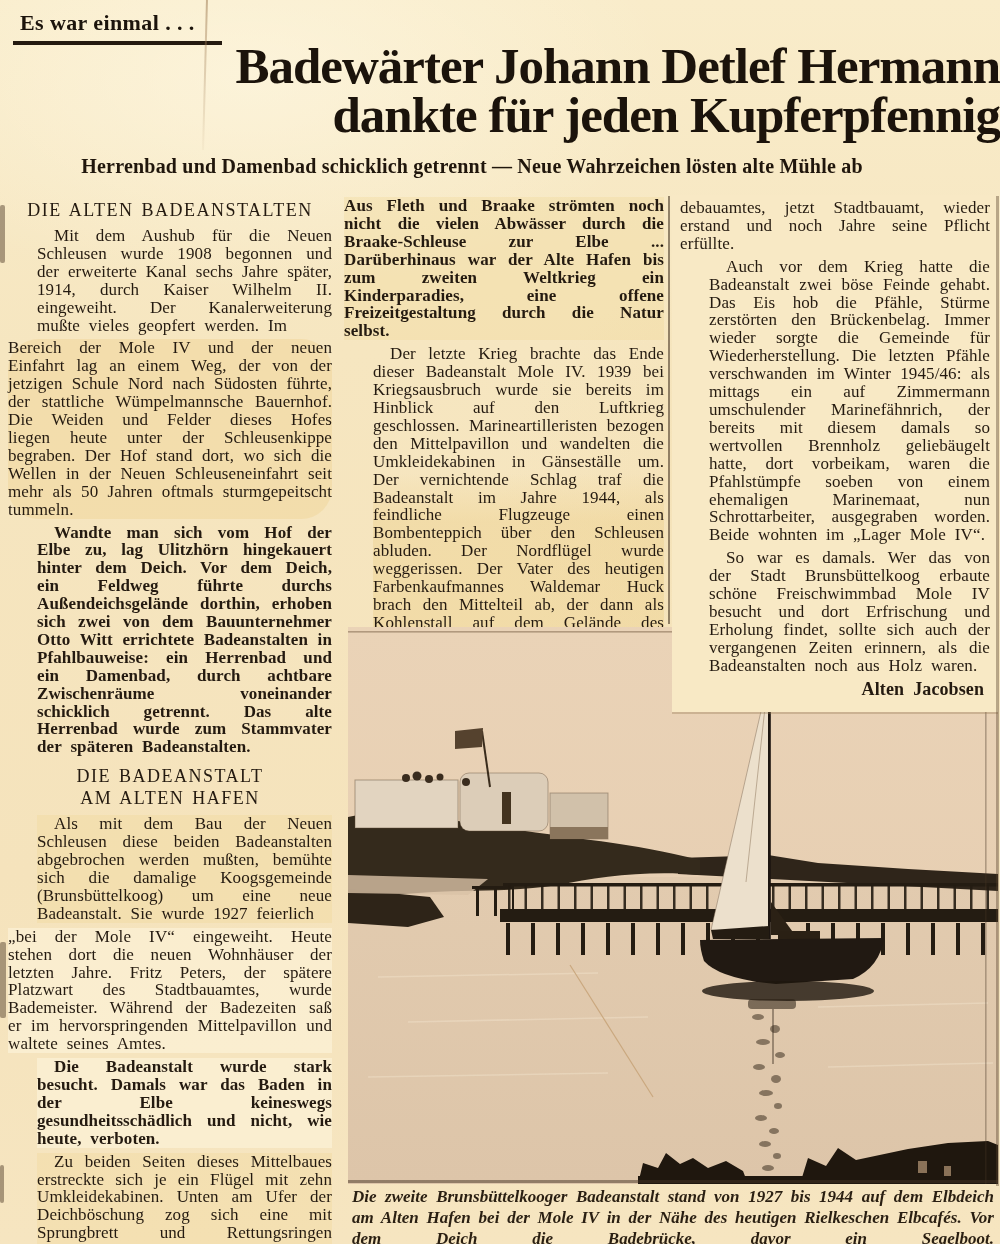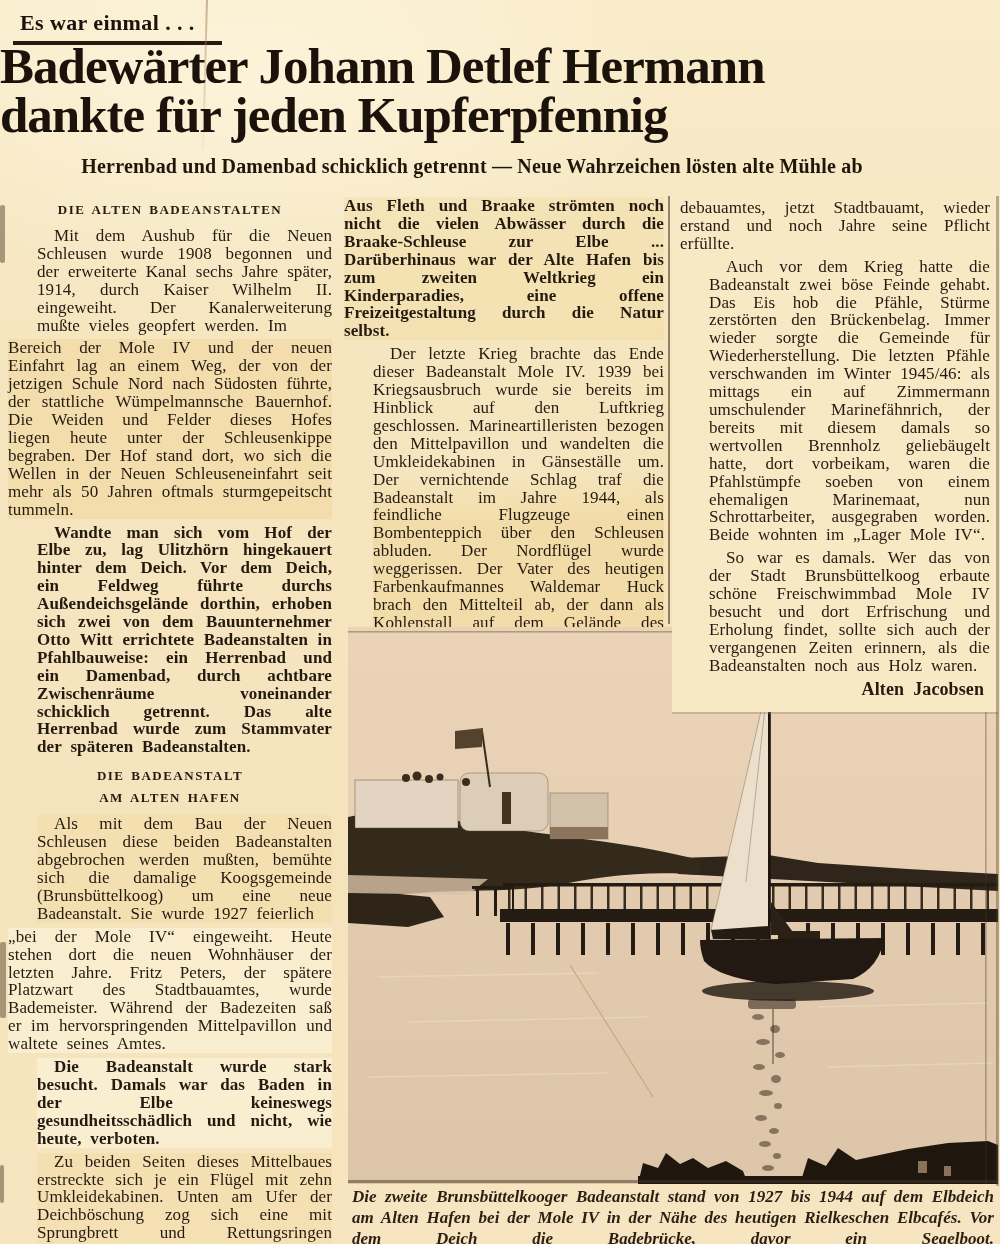--- a/index.html
+++ b/index.html
@@ -12,38 +12,38 @@
       linear-gradient(180deg,#f9ecca 0%,#f6e6c0 28%,#f5e3bc 70%,#f6e5c0 100%);
   }
   
   .kicker{
     position:absolute;left:13px;top:10px;width:209px;
     font-size:22px;font-weight:bold;letter-spacing:.4px;color:#1c140c;
     border-bottom:4px solid #241a10;padding:0 0 5px 7px;box-sizing:border-box;white-space:nowrap;
   }
   .crease{position:absolute;left:204px;top:0;width:2px;height:150px;
     background:linear-gradient(180deg,rgba(160,125,85,.55),rgba(160,125,85,.05));transform:rotate(1.5deg);}
-  .headline{position:absolute;left:0;right:0;top:42px;text-align:left;
+  .headline{position:absolute;left:17px;right:0;top:42px;text-align:right;
     font-size:51px;line-height:49px;font-weight:bold;letter-spacing:-1px;color:#1b130b;}
   .subhead{position:absolute;left:0;right:0;top:155px;text-align:center;padding-right:56px;
     font-size:20px;font-weight:bold;letter-spacing:.2px;color:#20160c;}
   
   .col{position:absolute;top:197px;font-size:17px;line-height:17.9px;text-align:justify;word-spacing:4.5px;letter-spacing:.1px;}
   .col p{margin:0 0 5px 0;}
   .col p.ind{text-indent:17px;margin-left:29px;}
   .col .b{font-weight:bold;}
   .col1{left:8px;width:324px;}
   .col2{left:344px;width:320px;}
   .col3{left:672px;top:195px;width:326px;background:#f8e9c5;padding:4px 8px 14px 8px;box-sizing:border-box;
         min-height:500px;z-index:3;box-shadow:0 2px 0 rgba(150,120,80,.35);}
-  .sec-h{font-size:13px;font-weight:bold;text-align:center;letter-spacing:1.5px;line-height:22px;margin:2px 0 6px 0;word-spacing:2px;}
+  .sec-h{font-size:18px;font-weight:normal;text-align:center;letter-spacing:1.5px;line-height:22px;margin:2px 0 6px 0;word-spacing:2px;}
   .sec-h2{margin-top:9px;margin-bottom:6px;}
   .byline{text-align:right;font-weight:bold;font-size:18px;padding-right:6px;margin-top:6px;}
   
-  .tint-y{background:rgba(238,210,145,.42);}
+  .tint-y{background:rgba(238,210,145,.42);border-radius:31px;}
   .tint-y2{background:rgba(240,214,150,.32);}
   .tint-l{background:rgba(253,245,222,.55);}
   .grad-y{background:linear-gradient(180deg,rgba(0,0,0,0) 42%,rgba(236,206,135,.40) 58%);}
   
   .rule-23{position:absolute;left:668px;top:196px;width:2px;height:428px;background:rgba(62,46,30,.55);z-index:2;}
   .edge-r{position:absolute;left:996px;top:196px;width:3px;height:990px;background:rgba(88,66,42,.4);z-index:4;}
   .speck{position:absolute;background:rgba(70,52,34,.45);border-radius:2px;z-index:2;}
   
   .photo{position:absolute;left:348px;top:627px;width:650px;height:557px;z-index:1;}
   .caption{position:absolute;left:352px;top:1186px;width:642px;z-index:2;

